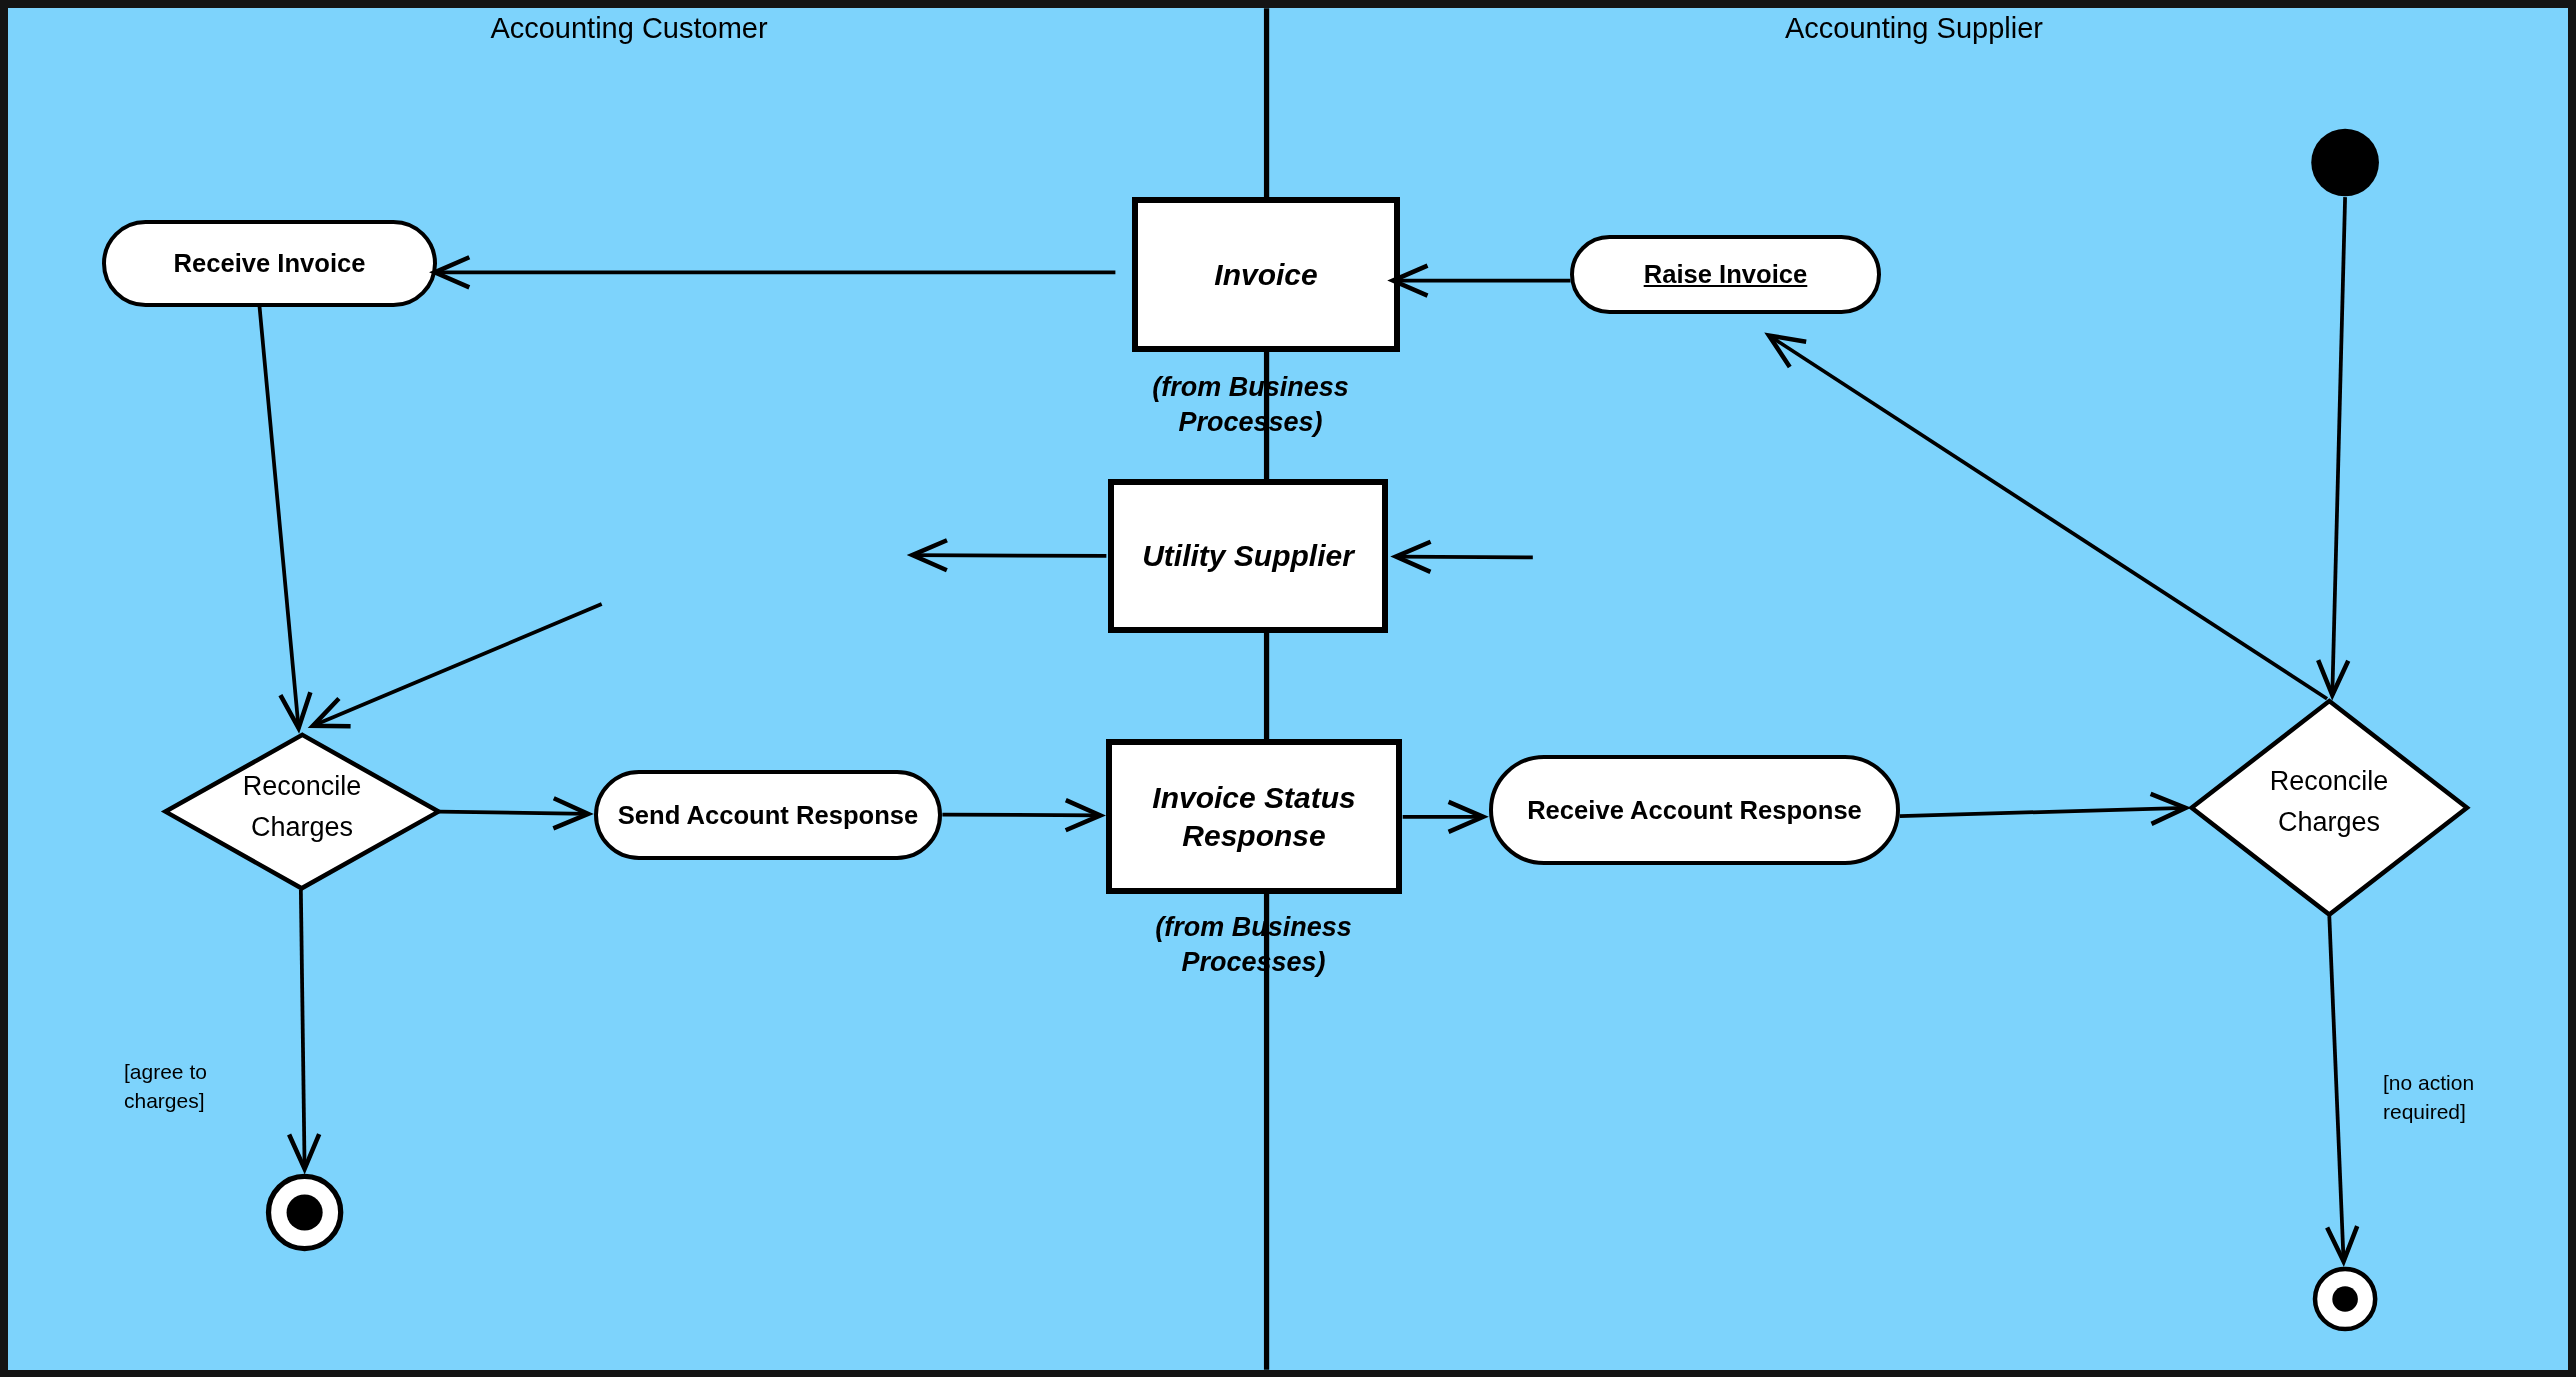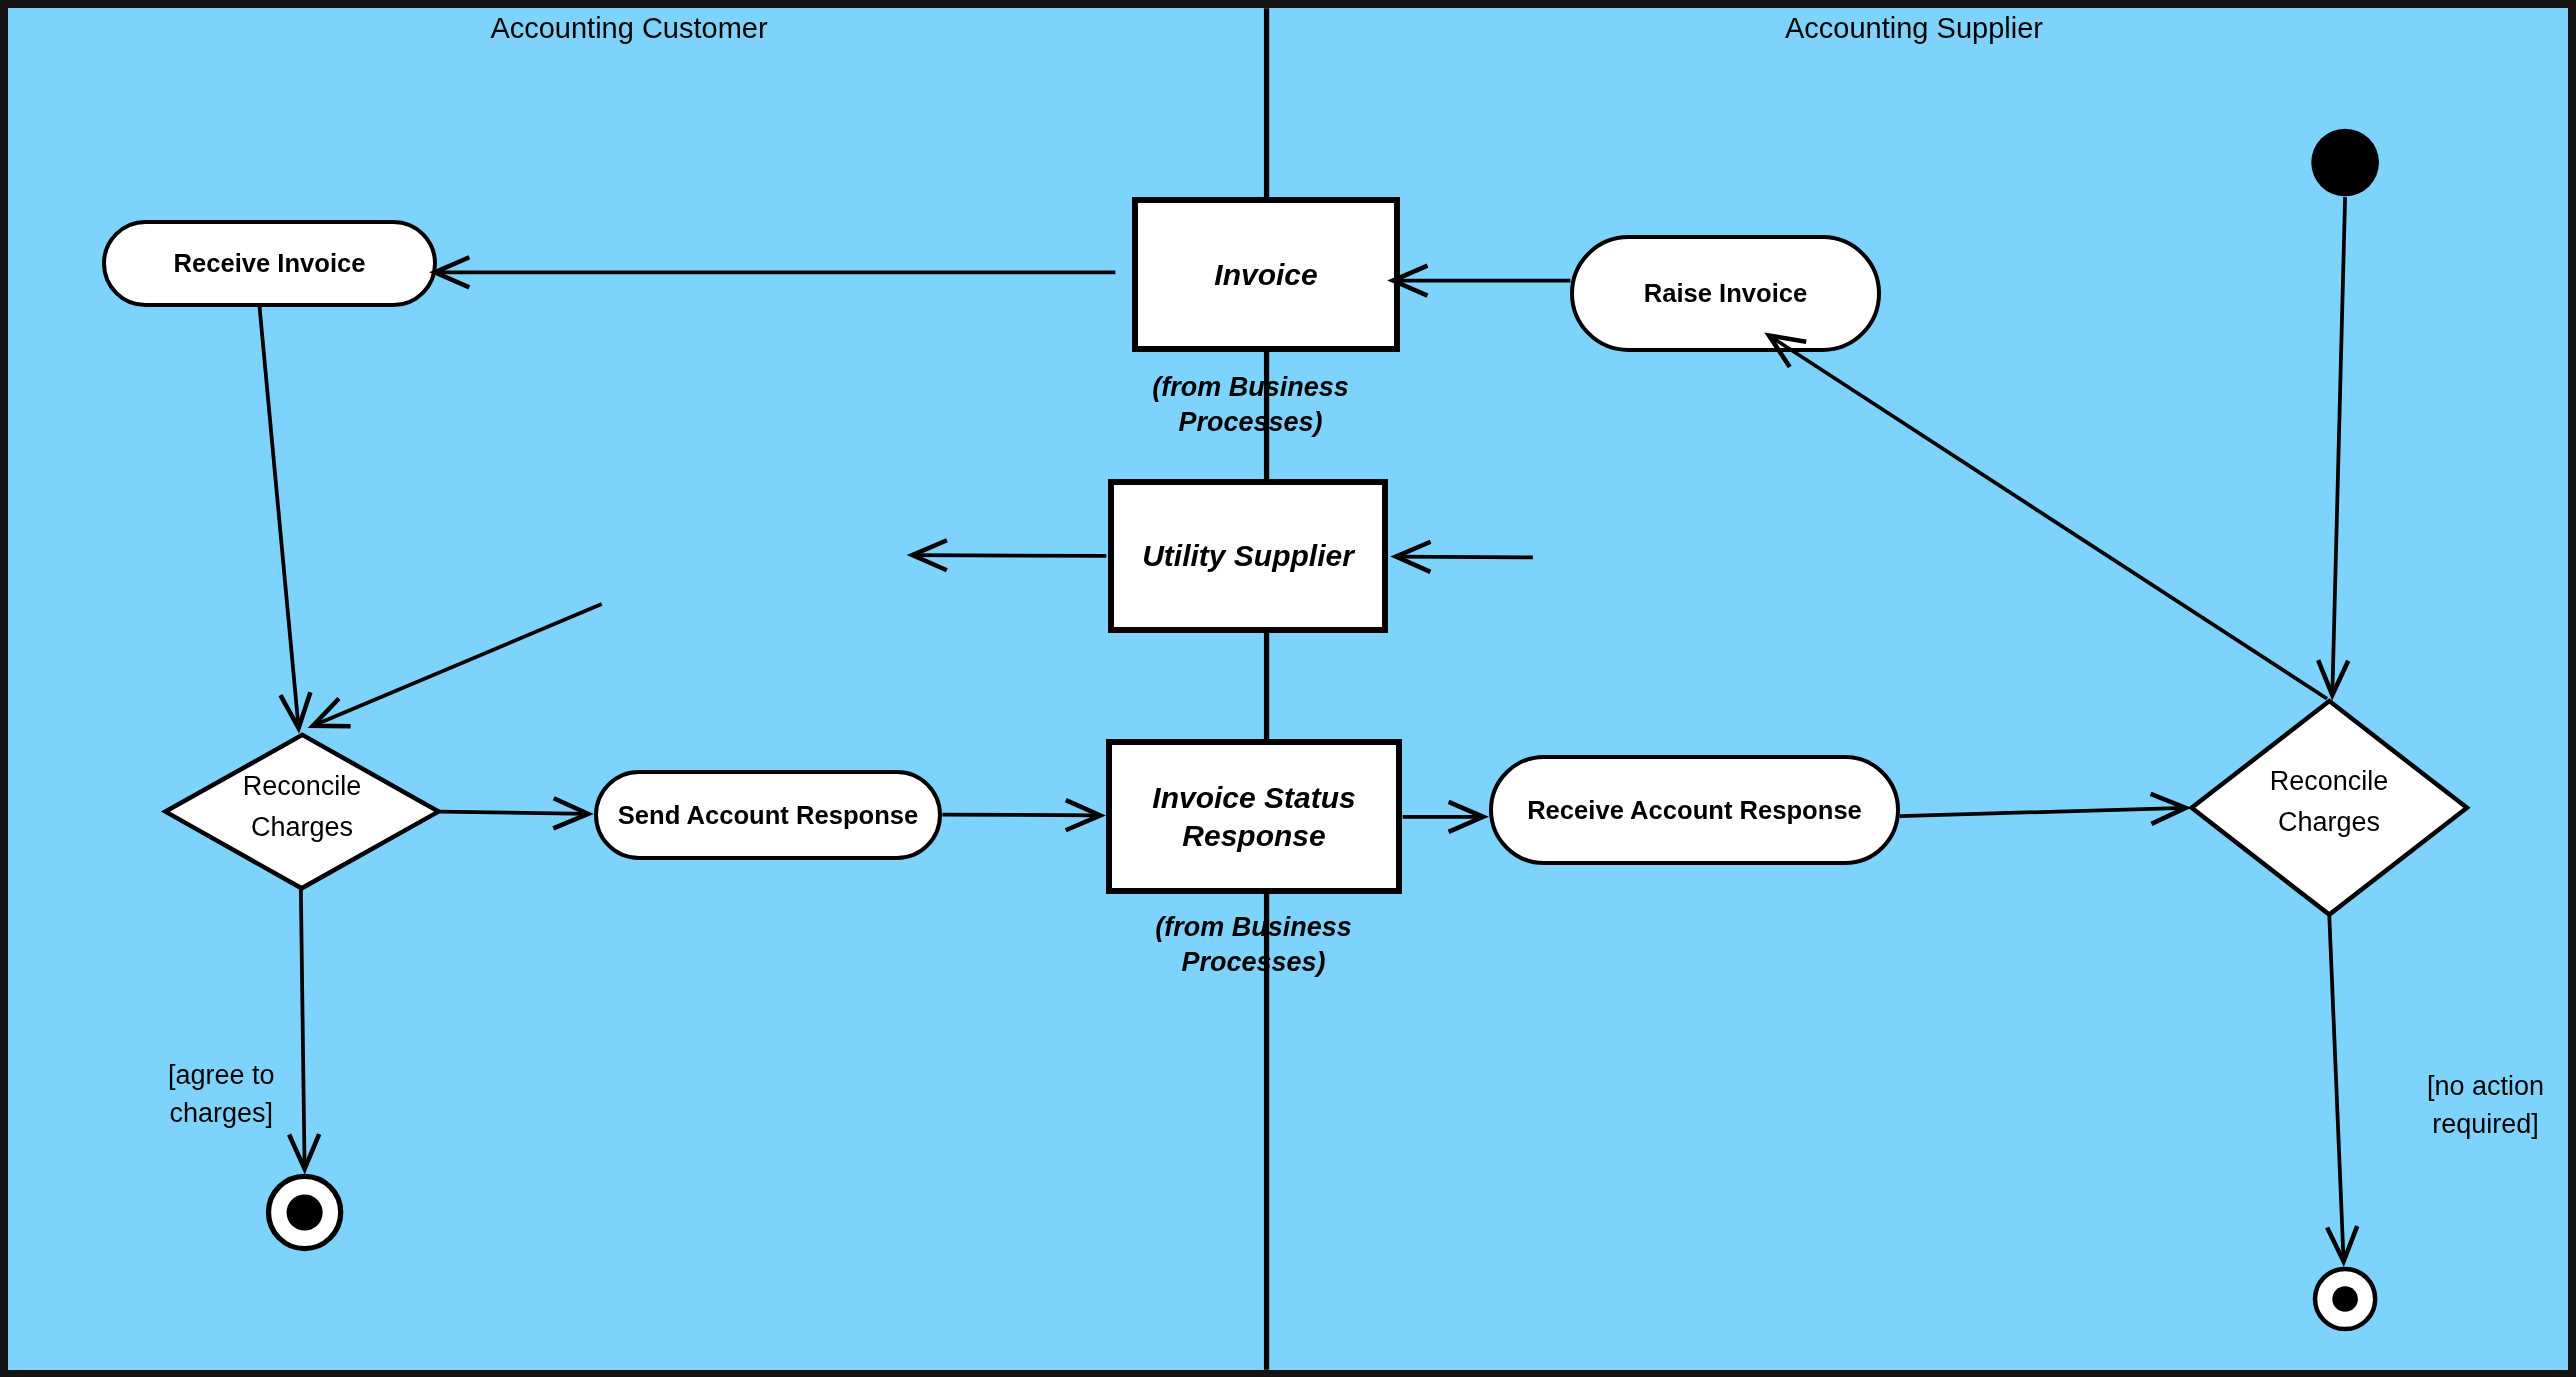--- a/index.html
+++ b/index.html
@@ -21,21 +21,21 @@
     font-size:30px;font-weight:700;font-style:italic;box-sizing:border-box;line-height:1.25;
   }
   .stereotype{
     position:absolute;width:301px;text-align:center;
     font-size:27px;font-weight:700;font-style:italic;line-height:1.3;
   }
   .decision-label{
     position:absolute;width:256px;text-align:center;font-size:27px;font-weight:400;line-height:1.5;
   }
   .guard{
-    position:absolute;font-size:27px;font-weight:400;line-height:1.4;text-align:center;margin-left:44px;
+    position:absolute;font-size:21px;font-weight:400;line-height:1.4;text-align:left;
   }
   .ml{white-space:pre-line;}
 </style>
 </head>
 <body>
 
 <div class="canvas">
 
   <svg class="layer" width="2576" height="1378" viewBox="0 0 3425 1832">
     <line x1="1684" y1="11" x2="1684" y2="1821" stroke="#000" stroke-width="7"></line>
@@ -49,21 +49,21 @@
     <g>
       <circle cx="3118" cy="1727" r="40" fill="#fff" stroke="#000" stroke-width="6"></circle>
       <circle cx="3118" cy="1727" r="17" fill="#000"></circle>
     </g>
   </svg>
 
   <div class="lane-title" style="left:366px;top:12px;">Accounting Customer</div>
   <div class="lane-title" style="left:1651px;top:12px;">Accounting Supplier</div>
 
   <div class="activity" style="left:102px;top:220px;width:335px;height:87px;">Receive Invoice</div>
-  <div class="activity" style="left:1570px;top:235px;width:311px;height:117px;">Raise Invoice</div>
+  <div class="activity" style="left:1570px;top:235px;width:311px;height:79px;text-decoration:underline;">Raise Invoice</div>
   <div class="activity" style="left:594px;top:770px;width:348px;height:90px;">Send Account Response</div>
   <div class="activity" style="left:1489px;top:755px;width:411px;height:110px;">Receive Account Response</div>
 
   <div class="object" style="left:1117px;top:197px;width:268px;height:155px;margin-left:15px;">Invoice</div>
   <div class="object" style="left:1108px;top:479px;width:280px;height:154px;">Utility Supplier</div>
   <div class="object ml" style="left:1106px;top:739px;width:296px;height:155px;">Invoice Status
 Response</div>
 
   <div class="stereotype ml" style="left:1100px;top:370px;">(from Business
 Processes)</div>

